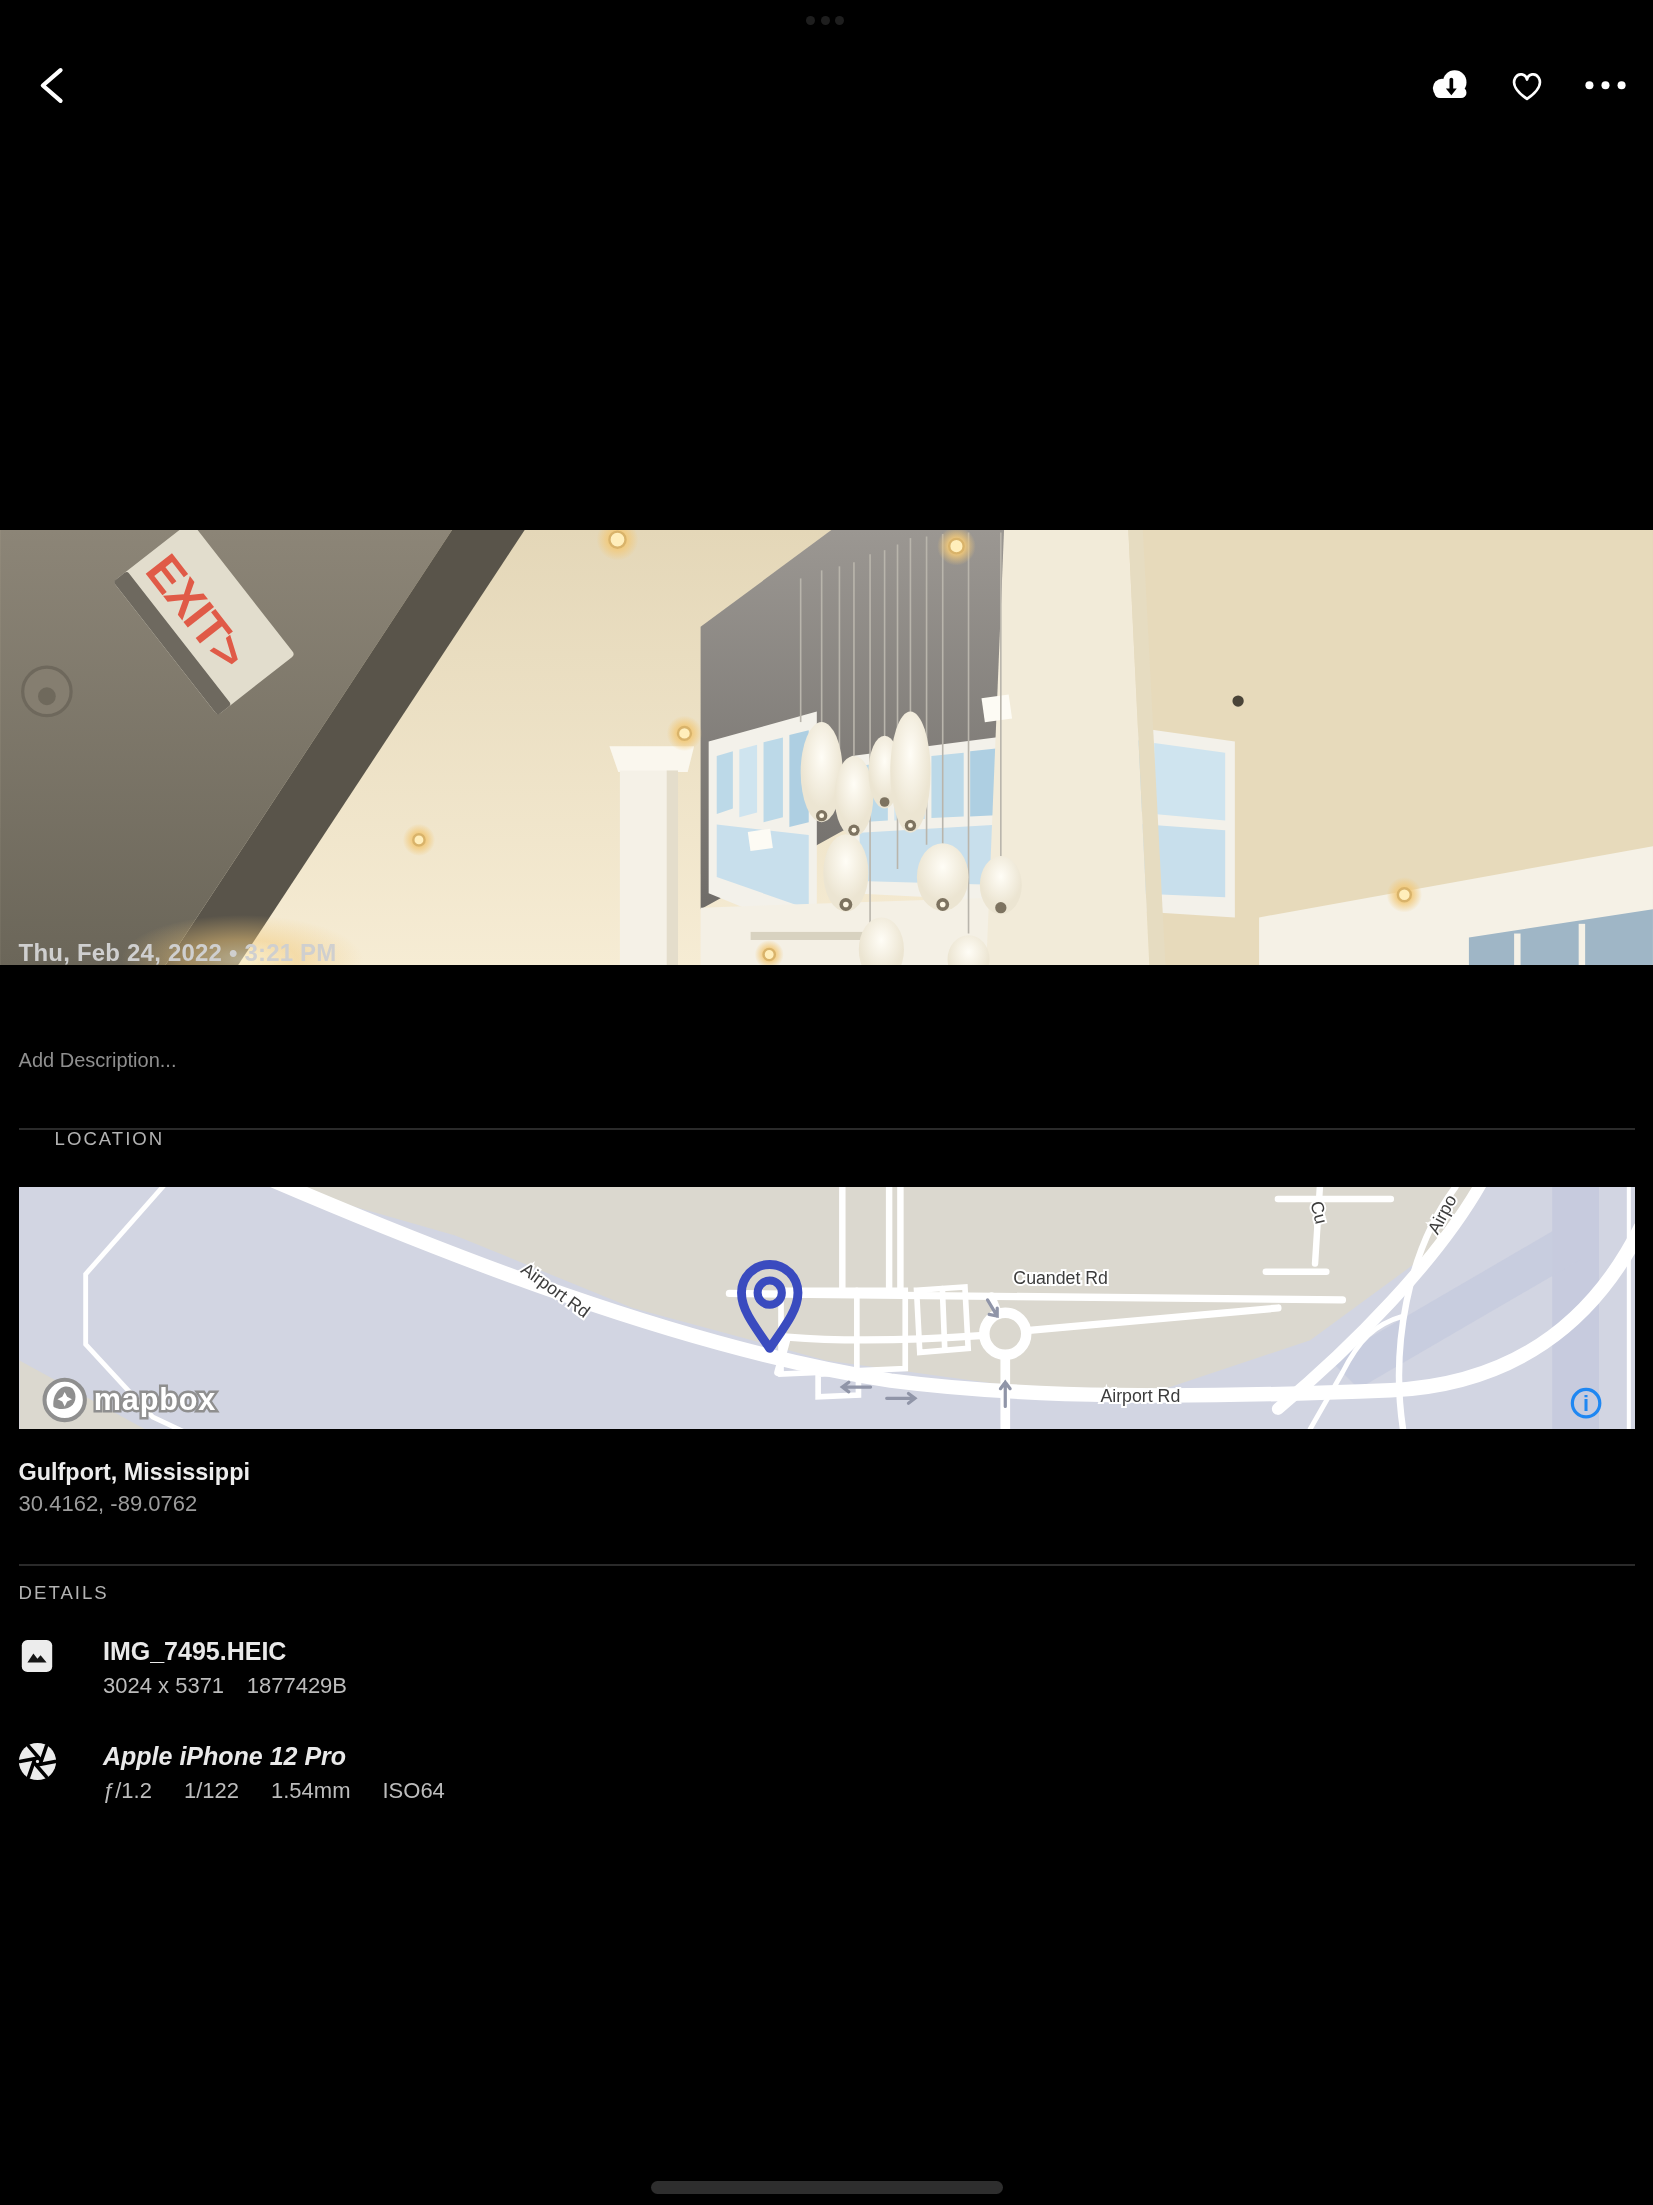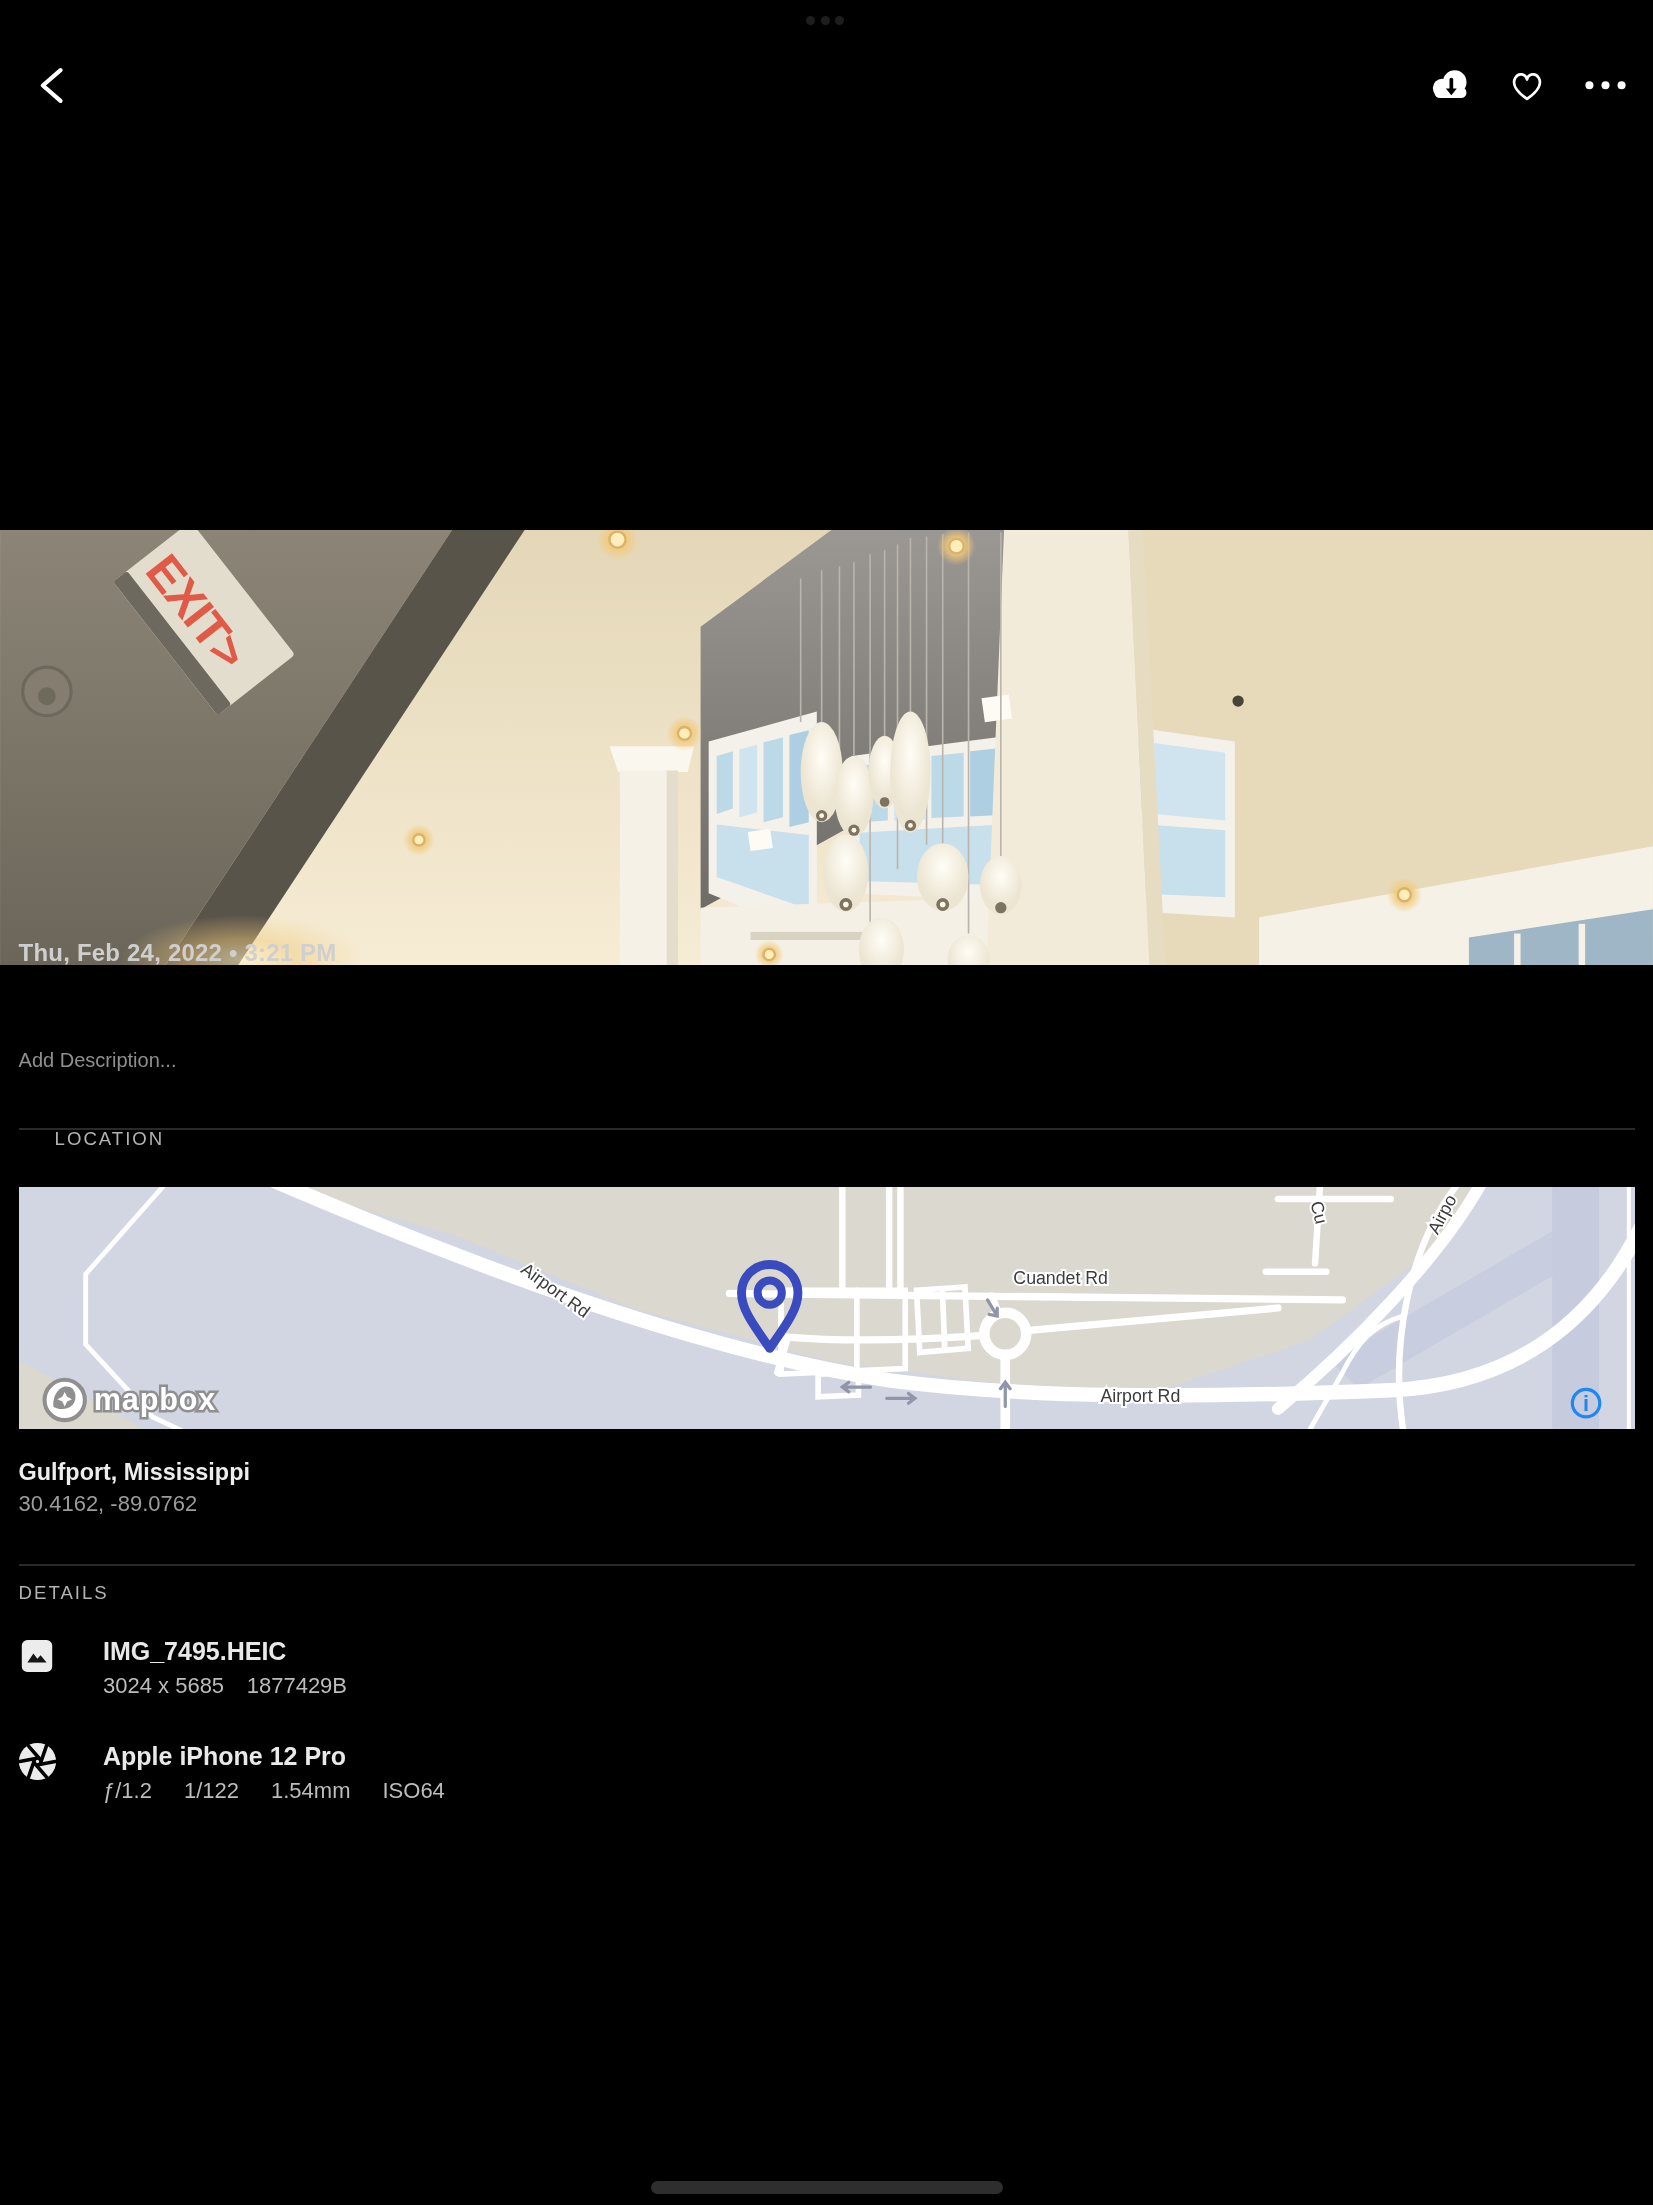--- a/index.html
+++ b/index.html
@@ -31,21 +31,21 @@
   .map-wrap { top:1187px; left:18.6px; width:1616px; height:242px; overflow:hidden; background:#d2d5e2; }
 
   .place  { top:1459px; left:18.6px; font-size:23.4px; font-weight:700; color:#ededed; }
   .coords { top:1491px; left:18.6px; font-size:22px; color:#9c9c9c; }
 
   .row-title { font-size:25px; font-weight:700; color:#e9e9e9; }
   .row-sub   { font-size:22px; color:#bcbcbc; }
   .file-title { top:1637px; left:103px; }
   .file-sub   { top:1673px; left:103px; }
   .file-sub span { margin-right:22.6px; }
-  .cam-title  { top:1742px; left:103px; }
+  .cam-title  { top:1742px; left:103px;font-style:italic; }
   .cam-sub    { top:1778px; left:103px; }
   .cam-sub span { margin-right:32px; }
   .file-icon { top:1639px; left:21px; }
   .cam-icon  { top:1742px; left:18px; }
 
   .home-bar { top:2181px; left:651px; width:352px; height:13px; border-radius:7.3px; background:#2e2e2e; }
 
   svg text { font-family:"Liberation Sans",sans-serif; }
 </style>
 </head>
@@ -323,21 +323,21 @@
 <div class="abs section-h det-h">DETAILS</div>
 
 <div class="abs file-icon">
   <svg width="32" height="34" viewBox="0 0 40 42">
     <rect x="1" y="1" width="38" height="40" rx="7" fill="#ececec"></rect>
     <path d="M8,29 L15.5,18 L20.5,24.5 L24.5,20 L32,29 Z" fill="#151515"></path>
   </svg>
 </div>
 <div class="abs row-title file-title">IMG_7495.HEIC</div>
 <div class="abs row-sub file-sub">
-  <span>3024 x 5685</span><span>1877429B</span>
+  <span>3024 x 5371</span><span>1877429B</span>
 </div>
 
 <div class="abs cam-icon">
   <svg width="39" height="39" viewBox="0 0 44 44">
     <circle cx="22" cy="22" r="21" fill="#ececec"></circle>
     <g stroke="#000" stroke-width="4" stroke-linecap="round">
       <line x1="42" y1="22" x2="21.3" y2="25.9"></line>
       <line x1="32" y1="39.3" x2="18.2" y2="23.4"></line>
       <line x1="12" y1="39.3" x2="18.9" y2="19.4"></line>
       <line x1="2" y1="22" x2="22.7" y2="18.1"></line>

